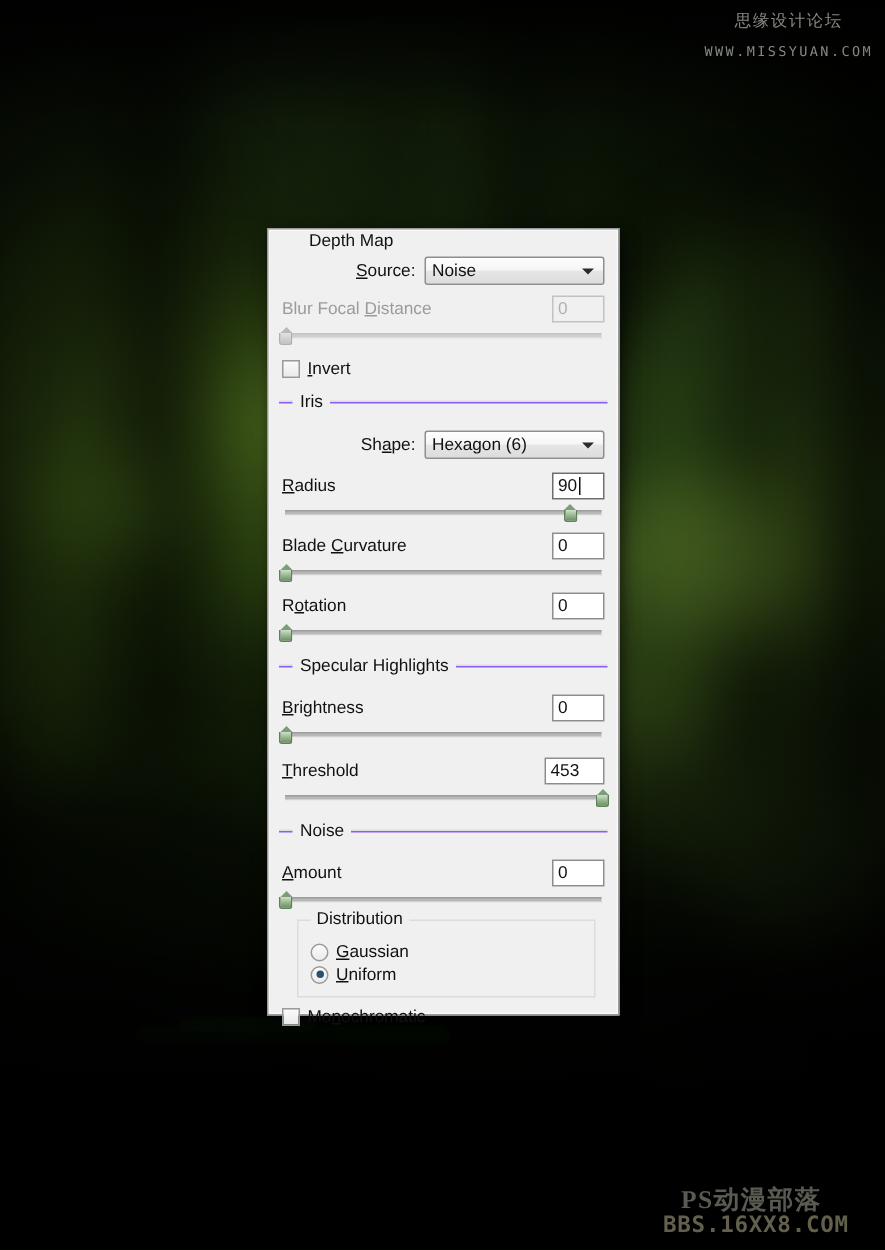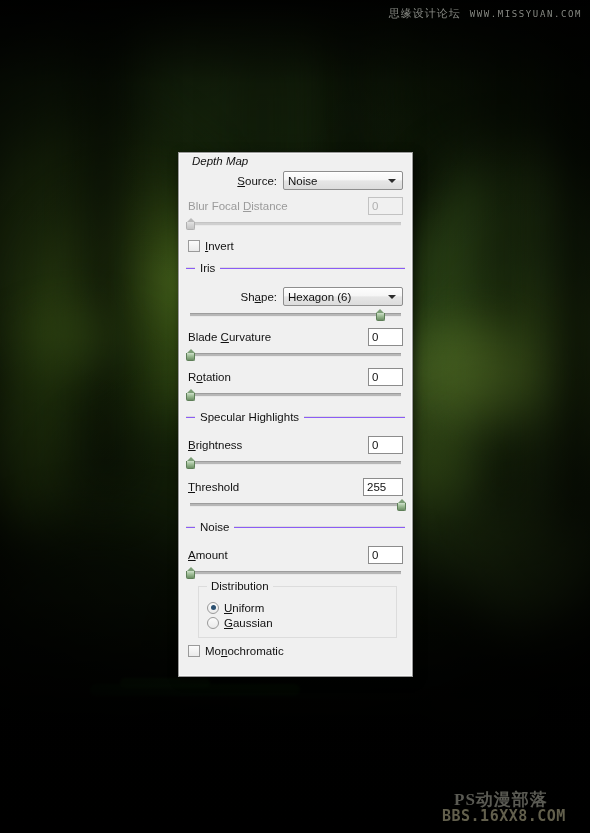--- a/index.html
+++ b/index.html
@@ -15,21 +15,21 @@
   .sharp{position:absolute;filter:blur(1.2px);}
   #vignette{position:absolute;inset:0;
     background:
       radial-gradient(ellipse 70% 48% at 48% 40%, rgba(0,0,0,0) 0%, rgba(0,0,0,.30) 58%, rgba(0,0,0,.80) 100%),
       linear-gradient(to bottom, rgba(0,0,0,.92) 0%, rgba(0,0,0,.10) 10%, rgba(0,0,0,0) 40%, rgba(0,0,0,.35) 72%, rgba(0,0,0,.97) 88%, #000 100%);
   }
 
   
   #wm-top{position:absolute;top:6px;right:8px;display:flex;align-items:center;gap:9px;
     font-size:10px;letter-spacing:.5px;color:#b9bcb4;opacity:.72;
-    font-family:"DejaVu Sans", sans-serif;text-shadow:0 1px 0 #000;}
+    font-family:"DejaVu Sans", sans-serif;text-shadow:0 1px 0 #000;flex-direction:column;}
   #wm-top .cn{font-size:11px;letter-spacing:1px;}
   #wm-top .url{font-size:9px;letter-spacing:1.6px;font-family:"DejaVu Sans Mono", monospace;}
 
   #wm-bottom{position:absolute;right:16px;bottom:6px;width:180px;height:54px;}
   #wm-bottom .uibq{position:absolute;left:0;bottom:6px;font-size:33px;font-weight:bold;
     color:#2f7fe0;letter-spacing:-1px;font-family:"Liberation Sans", sans-serif;
     text-shadow:0 0 2px #0b2a52, 1px 1px 0 #123;}
   #wm-bottom .ps{position:absolute;left:60px;bottom:16px;font-size:17px;font-weight:bold;
     color:#6a6a62;opacity:.85;font-family:"Liberation Serif", serif;letter-spacing:1px;}
   #wm-bottom .bbs{position:absolute;left:48px;bottom:2px;font-size:15px;font-weight:bold;
@@ -40,21 +40,21 @@
     background:#f0f0f0;border:1px solid #9a9a9a;
     box-shadow:0 0 0 1px rgba(255,255,255,.55) inset, 2px 3px 9px rgba(0,0,0,.55);
     font-size:11.5px;color:#111;box-sizing:border-box;padding:0;}
 
   
   .group{position:relative;margin:0 7px;padding:14px 2px 7px 2px;
     border-top:1px solid #8b5cf6;}
   .group.first{border-top:none;padding-top:9px;}
   .group .legend{position:absolute;left:9px;top:-7px;background:#f0f0f0;
     padding:0 5px;font-size:11.5px;color:#111;}
-  .group.first .legend{top:2px;left:3px;padding-left:3px;font-style:italic;}
+  .group.first .legend{top:2px;left:17px;padding-left:3px;}
 
   .sep{height:1px;background:#dcdcdc;margin:3px 7px 0 7px;}
 
   
   .row{display:flex;align-items:center;height:21px;margin-bottom:2px;}
   .row .lbl{font-size:11.5px;color:#111;white-space:nowrap;}
   .row .lbl.dis{color:#9b9b9b;}
   .row .lbl.right{flex:1;text-align:right;padding-right:6px;}
   .spacer{flex:1;}
 
@@ -191,20 +191,28 @@
     <div class="legend">Iris</div>
 
     <div class="row" style="margin-top:3px;">
       <div class="lbl right">Sh<u class="mn">a</u>pe:</div>
       <div class="combo">
         <span class="val">Hexagon (6)</span>
         <span class="arrow"></span>
       </div>
     </div>
 
+    <div class="row" style="margin-top:6px;">
+      <div class="lbl"><u class="mn">R</u>adius</div>
+      <div class="spacer"></div>
+      <div class="num focus">
+          <span>90</span>
+          <span class="caret"></span>
+        </div>
+    </div>
     <div class="slider">
       <div class="track"></div>
       <div class="handle" id="h-radius" style="left: 90%;">
         <div class="tip"></div>
           <div class="body"></div>
       </div>
     </div>
 
     <div class="row" style="margin-top:4px;">
       <div class="lbl">Blade <u class="mn">C</u>urvature</div>
@@ -246,21 +254,21 @@
       <div class="track"></div>
       <div class="handle" id="h-bright" style="left: 0%;">
         <div class="tip"></div>
           <div class="body"></div>
       </div>
     </div>
 
     <div class="row" style="margin-top:6px;">
       <div class="lbl"><u class="mn">T</u>hreshold</div>
       <div class="spacer"></div>
-      <div class="num wide">255</div>
+      <div class="num wide">453</div>
     </div>
     <div class="slider">
       <div class="track"></div>
       <div class="handle" id="h-thresh" style="left: 100%;">
         <div class="tip"></div>
           <div class="body"></div>
       </div>
     </div>
   </div>
   <div class="sep"></div>
@@ -277,26 +285,26 @@
       <div class="track"></div>
       <div class="handle" id="h-amount" style="left: 0%;">
         <div class="tip"></div>
           <div class="body"></div>
       </div>
     </div>
 
     <div class="subgroup">
       <div class="legend">Distribution</div>
       <div class="optline">
+        <div class="radio"></div>
+        <div class="lbl"><u class="mn">G</u>aussian</div>
+      </div>
+      <div class="optline">
         <div class="radio on"></div>
         <div class="lbl"><u class="mn">U</u>niform</div>
-      </div>
-      <div class="optline">
-        <div class="radio"></div>
-        <div class="lbl"><u class="mn">G</u>aussian</div>
       </div>
     </div>
 
     <div class="row" style="height:18px;margin-top:2px;">
       <div class="chk"></div>
       <div class="lbl">Mo<u class="mn">n</u>ochromatic</div>
     </div>
   </div>
 </div>
 

